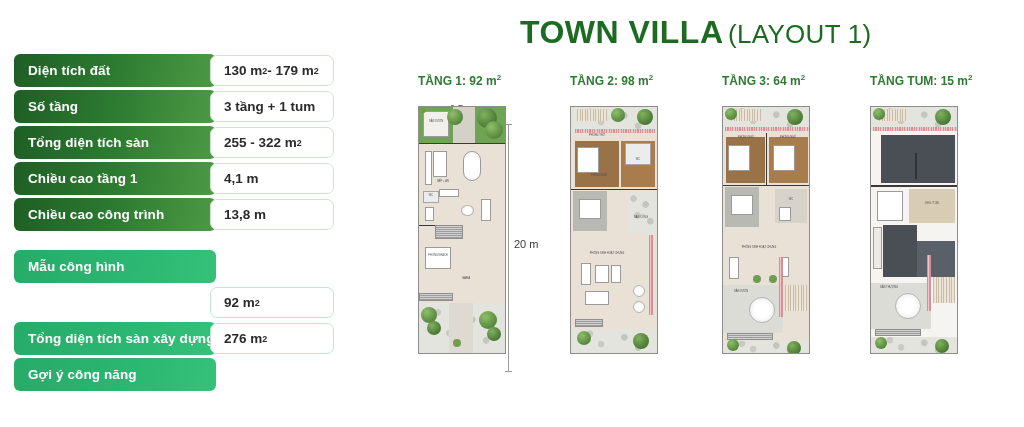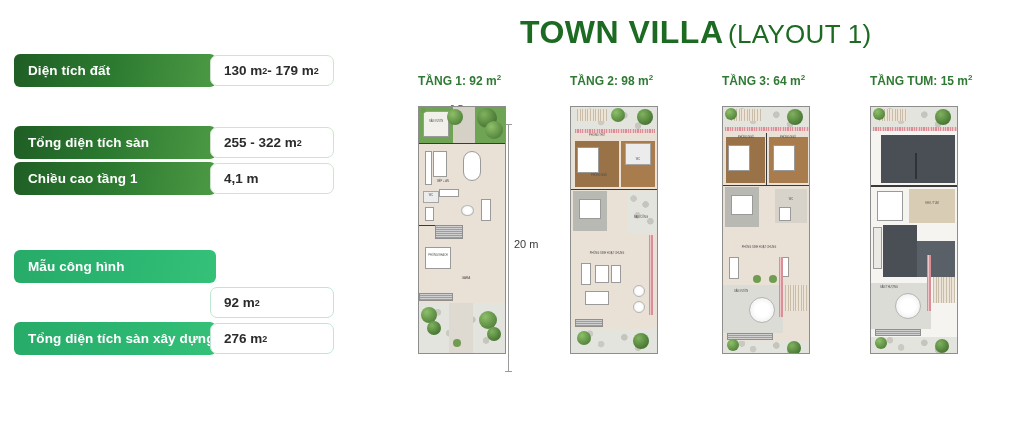--- a/index.html
+++ b/index.html
@@ -181,38 +181,50 @@
       <div class="spec-label">Diện tích đất</div>
       <div class="spec-value">
           <span>130 m</span>
           <sup>2</sup>
           <span> - 179 m</span>
           <sup>2</sup>
         </div>
     </div>
 
     <div class="spec-row">
+      <div class="spec-label">Số tầng</div>
+      <div class="spec-value">
+          <span>3 tầng + 1 tum</span>
+          <sup></sup>
+        </div>
     </div>
 
     <div class="spec-row">
       <div class="spec-label">Tổng diện tích sàn</div>
       <div class="spec-value">
           <span>255 - 322 m</span>
           <sup>2</sup>
         </div>
     </div>
 
     <div class="spec-row">
       <div class="spec-label">Chiều cao tầng 1</div>
       <div class="spec-value">
           <span>4,1 m</span>
           <sup></sup>
         </div>
     </div>
 
+    <div class="spec-row">
+      <div class="spec-label">Chiều cao công trình</div>
+      <div class="spec-value">
+          <span>13,8 m</span>
+          <sup></sup>
+        </div>
+    </div>
 
   </div>
 
   <div class="spec-block" id="spec-block-2">
 
     <div class="spec-row">
       <div class="spec-label">Mẫu công hình</div>
     </div>
 
     <div class="spec-row">
@@ -224,20 +236,21 @@
 
     <div class="spec-row">
       <div class="spec-label">Tổng diện tích sàn xây dựng</div>
       <div class="spec-value">
           <span>276 m</span>
           <sup>2</sup>
         </div>
     </div>
 
     <div class="spec-row">
+      <div class="spec-label">Gợi ý công năng</div>
     </div>
 
   </div>
 
   <div id="page-title">
     <span class="t-main">TOWN VILLA</span>
     <span class="t-sub">(LAYOUT 1)</span>
   </div>
 
   <div class="floor" id="floor-0">

